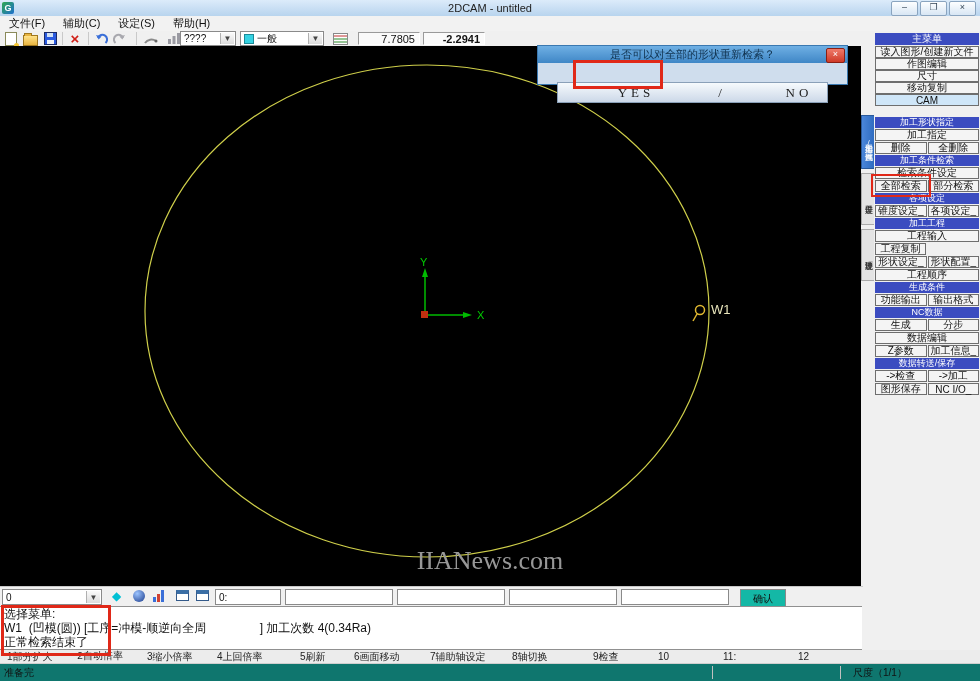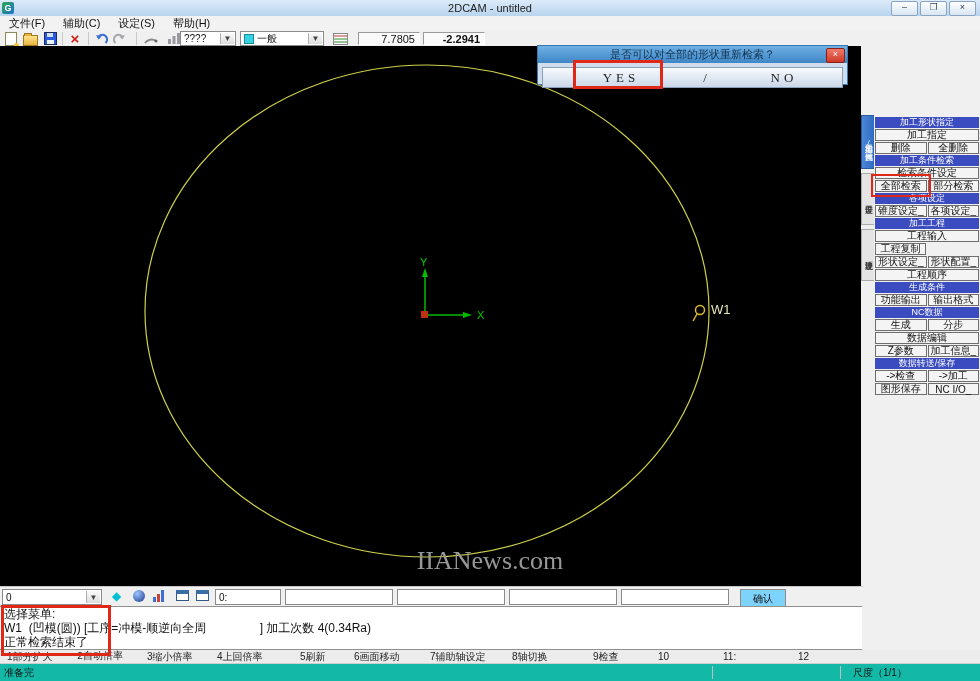--- a/index.html
+++ b/index.html
@@ -44,21 +44,21 @@
   .canvas{position:absolute;left:0;top:46px;width:863px;height:540px;background:#000;}
   .watermark{position:absolute;left:355px;top:500px;width:270px;text-align:center;
     font-family:"Liberation Serif",serif;font-size:26px;color:#979797;}
   
   .dialog{position:absolute;left:537px;top:45px;width:311px;height:40px;z-index:10;
     border:1px solid #3a78b0;box-sizing:border-box;background:#cfdded;}
   .dlg-title{position:relative;height:17px;background:linear-gradient(#6fb0e4,#3f86c6);
     font-size:11px;color:#10324f;display:flex;align-items:center;justify-content:center;}
   .dlg-close{position:absolute;right:2px;top:2px;width:17px;height:13px;background:linear-gradient(#ef7a6a,#cf3a28);
     border:1px solid #8a1f14;border-radius:2px;color:#fff;font-size:9px;line-height:11px;text-align:center;}
-  .dlg-body{position:relative;height:19px;margin:4px;background:linear-gradient(#f6fafd,#ccd8e8);
+  .dlg-body{position:relative;height:19px;margin:19px;background:linear-gradient(#f6fafd,#ccd8e8);
     border:1px solid #8aa0b8;}
   .dlg-opt{position:absolute;top:0;height:19px;line-height:19px;text-align:center;
     font-family:"Liberation Serif",serif;font-size:13px;letter-spacing:4px;color:#222;}
   
   .sidebar-bg{position:absolute;left:861px;top:31px;width:119px;height:632px;background:#f0f0f0;}
   .sb-main{position:absolute;left:875px;top:33px;width:104px;}
   .sb-cam{position:absolute;left:875px;top:117px;width:104px;}
   .sb-header{height:11px;background:#3b4cc0;color:#fff;font-size:9px;line-height:11px;text-align:center;
     margin-bottom:1px;}
   .sb-main .sb-header{height:12px;line-height:12px;font-size:10px;}
@@ -77,31 +77,31 @@
   
   .bbar{position:absolute;left:0;top:586px;width:863px;height:20px;background:#f0f0f0;border-top:1px solid #c8c8c8;}
   .bfield{position:absolute;top:2px;height:16px;background:#fff;border:1px solid #8a8a8a;box-sizing:border-box;
     font-size:10px;display:flex;align-items:center;padding-left:3px;}
   .bicon{position:absolute;top:3px;}
   .sphere{width:12px;height:12px;border-radius:50%;background:radial-gradient(circle at 35% 30%,#9cc4ff,#1a3a8a);}
   .mbars{display:flex;align-items:flex-end;gap:1px;height:12px;}
   .mbars i{display:block;width:3px;background:#3a6fd8;}
   .mbars i.r{background:#d04030;}
   .miniwin{width:13px;height:11px;background:#fff;border:1px solid #345a8a;border-top:4px solid #3a6ea5;box-sizing:border-box;}
-  .confirmbtn{position:absolute;left:740px;top:2px;width:44px;height:17px;background:#7dd3fc;
+  .confirmbtn{position:absolute;left:740px;top:2px;width:44px;height:17px;background:#14b8a6;
     border:1px solid #8a8a8a;font-size:10px;display:flex;align-items:center;justify-content:center;}
   
   .msgarea{position:absolute;left:0;top:606px;width:862px;height:44px;background:#fff;
     border-top:1px solid #909090;border-bottom:1px solid #909090;box-sizing:border-box;
     font-size:12px;line-height:14px;padding:0 4px;}
   .msgline{white-space:pre;}
   
   .fnbar{position:absolute;left:0;top:650px;width:980px;height:13px;background:#ececec;font-size:10px;}
   .fnkey{position:absolute;top:0;line-height:13px;color:#222;}
-  .statusbar{position:absolute;left:0;top:663px;width:980px;height:18px;background:#14b8a6;
+  .statusbar{position:absolute;left:0;top:663px;width:980px;height:18px;background:#0f766e;
     border-top:1px solid #cfcfcf;font-size:10px;}
   .st-sep{position:absolute;top:2px;width:1px;height:13px;background:#c0c0c0;}
   
   .annot{position:absolute;border:3px solid #e02818;z-index:20;pointer-events:none;}
 </style>
 </head>
 <body>
 
 <div id="app">
 
@@ -208,20 +208,28 @@
       <div class="dlg-close">×</div>
     </div>
     <div class="dlg-body">
       <div class="dlg-opt" style="left:30px;width:96px;">YES</div>
       <div class="dlg-opt" style="left:150px;width:24px;letter-spacing:0;">/</div>
       <div class="dlg-opt" style="left:193px;width:96px;">NO</div>
     </div>
   </div>
 
   <div class="sidebar-bg"></div>
+  <div class="sb-main" id="sb-main">
+      <div class="sb-header">主菜单</div>
+      <div class="sb-btn">读入图形/创建新文件</div>
+      <div class="sb-btn">作图编辑</div>
+      <div class="sb-btn">尺寸</div>
+      <div class="sb-btn">移动复制</div>
+      <div class="sb-btn active">CAM</div>
+    </div>
   <div class="vtabs" id="vtabs">
       <div class="vtab active" style="height: 54px;">加工指定/属性画</div>
       <div class="vtab" style="height: 52px;">设定工件</div>
       <div class="vtab" style="height: 52px;">设定环境</div>
     </div>
   <div class="sb-cam" id="sb-cam">
       <div class="sb-header">加工形状指定</div>
       <div class="sb-row">
         <div class="sb-btn">加工指定</div>
       </div>

